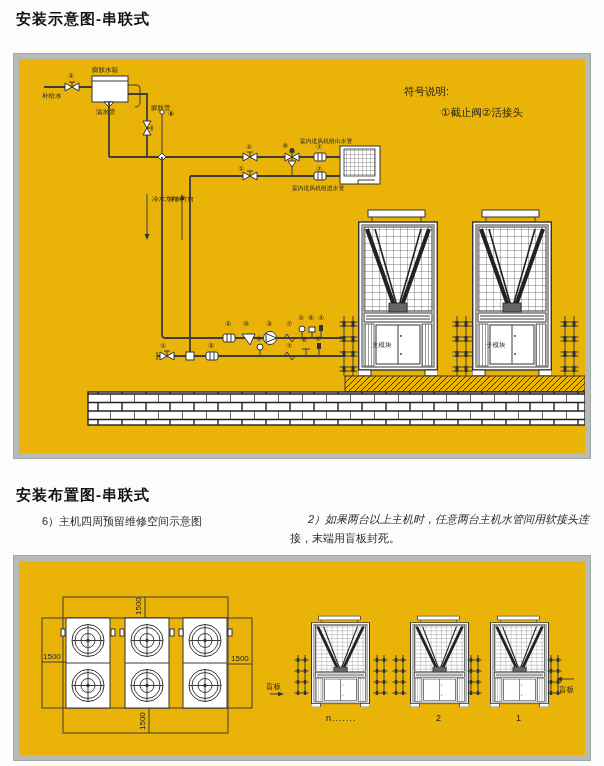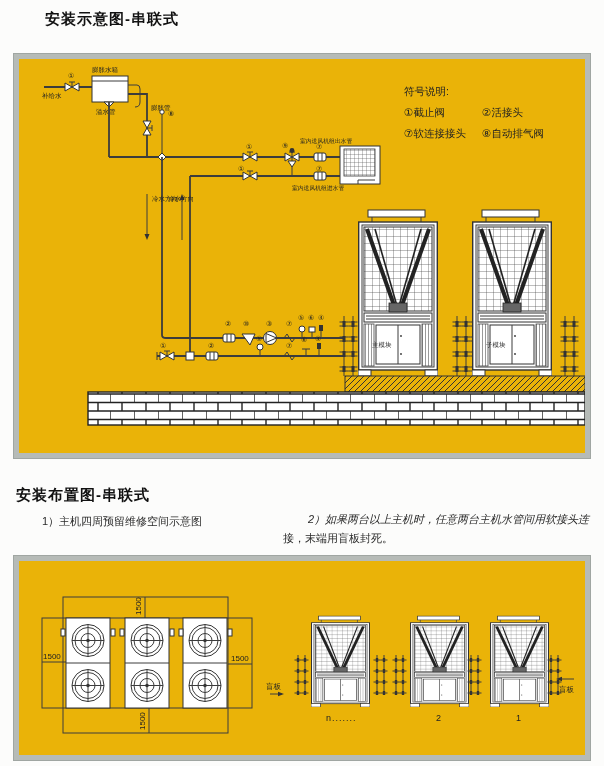--- a/index.html
+++ b/index.html
@@ -7,35 +7,35 @@
     width:604px;height:766px;position:relative;background:#fcfcfb;
     font-family:"Liberation Sans","DejaVu Sans",sans-serif;color:#1c1c1c;
     overflow:hidden;
   }
   .sec-title{position:absolute;left:16px;font-size:15px;font-weight:bold;letter-spacing:1px;color:#111;}
   .panel{position:absolute;left:14px;width:566px;background:#eab308;border:5px solid #b6bbb7;outline:1px solid #a0a6a2;}
   #panel-top{top:54px;height:394px;}
   #panel-bottom{top:556px;height:194px;}
   .panel svg{position:absolute;left:0;top:0;}
   .legend{position:absolute;left:385px;top:22px;width:176px;font-size:10.5px;color:#222;line-height:21px;}
-  .legend .row{display:flex;}
+  .legend .row{display:flex;text-align:right;}
   .legend .c1{width:78px;}
   .note{position:absolute;font-size:11px;color:#2a2a2a;}
   svg text{fill:#222;}
   .pipe{stroke:#3c3c3c;stroke-width:1.8;fill:none;}
   .thin{stroke:#3c3c3c;stroke-width:1;fill:none;}
   .sym{stroke:#333;stroke-width:1;fill:#fff;}
   .symf{fill:#333;stroke:none;}
   .lab{font-size:6.5px;}
   .num{font-size:7px;}
 </style>
 </head>
 <body>
 
-<div class="sec-title" style="top:10px;margin-left:29px;">安装示意图-串联式</div>
+<div class="sec-title" style="top:10px;">安装示意图-串联式</div>
 
 <div class="panel" id="panel-top">
   <svg width="566" height="394" viewBox="5 5 566 394">
     <defs>
       <pattern id="grid7" width="7" height="7" patternUnits="userSpaceOnUse">
         <path d="M7,0 H0 V7" fill="none" stroke="#444" stroke-width="0.7"></path>
       </pattern>
       <pattern id="grid4" width="4" height="4" patternUnits="userSpaceOnUse">
         <path d="M4,0 H0 V4" fill="none" stroke="#444" stroke-width="0.6"></path>
       </pattern>
@@ -220,31 +220,27 @@
     <rect x="331" y="322" width="240" height="16" fill="url(#hatch)" stroke="#333" stroke-width="1"></rect>
     <rect x="74" y="338" width="497" height="33" fill="url(#brick)" stroke="#222" stroke-width="1.4"></rect>
   </svg>
 
   <div class="legend">
     <div>符号说明:</div>
     <div class="row">
         <span class="c1">①截止阀</span>
         <span>②活接头</span>
       </div>
-    <div class="row">
-        <span class="c1">⑦软连接接头</span>
-        <span>⑧自动排气阀</span>
-      </div>
   </div>
 </div>
 
 <div class="sec-title" style="top:486px;">安装布置图-串联式</div>
-<div class="note" style="left:42px;top:514px;">1）主机四周预留维修空间示意图</div>
+<div class="note" style="left:42px;top:514px;">6）主机四周预留维修空间示意图</div>
 <div class="note" style="left:308px;top:512px;font-style:italic;">2）如果两台以上主机时，任意两台主机水管间用软接头连</div>
-<div class="note" style="left:283px;top:531px;">接，末端用盲板封死。</div>
+<div class="note" style="left:290px;top:531px;">接，末端用盲板封死。</div>
 
 <div class="panel" id="panel-bottom">
   <svg width="566" height="194" viewBox="5 6 566 194">
 
     <rect x="49" y="42" width="165" height="136" class="thin"></rect>
     <rect x="28" y="63" width="210" height="90" class="thin"></rect>
     <line x1="131" y1="42" x2="131" y2="63" class="thin"></line>
     <line x1="135" y1="153" x2="135" y2="178" class="thin"></line>
     <line x1="28" y1="107" x2="52" y2="107" class="thin"></line>
     <line x1="214" y1="109" x2="238" y2="109" class="thin"></line>

